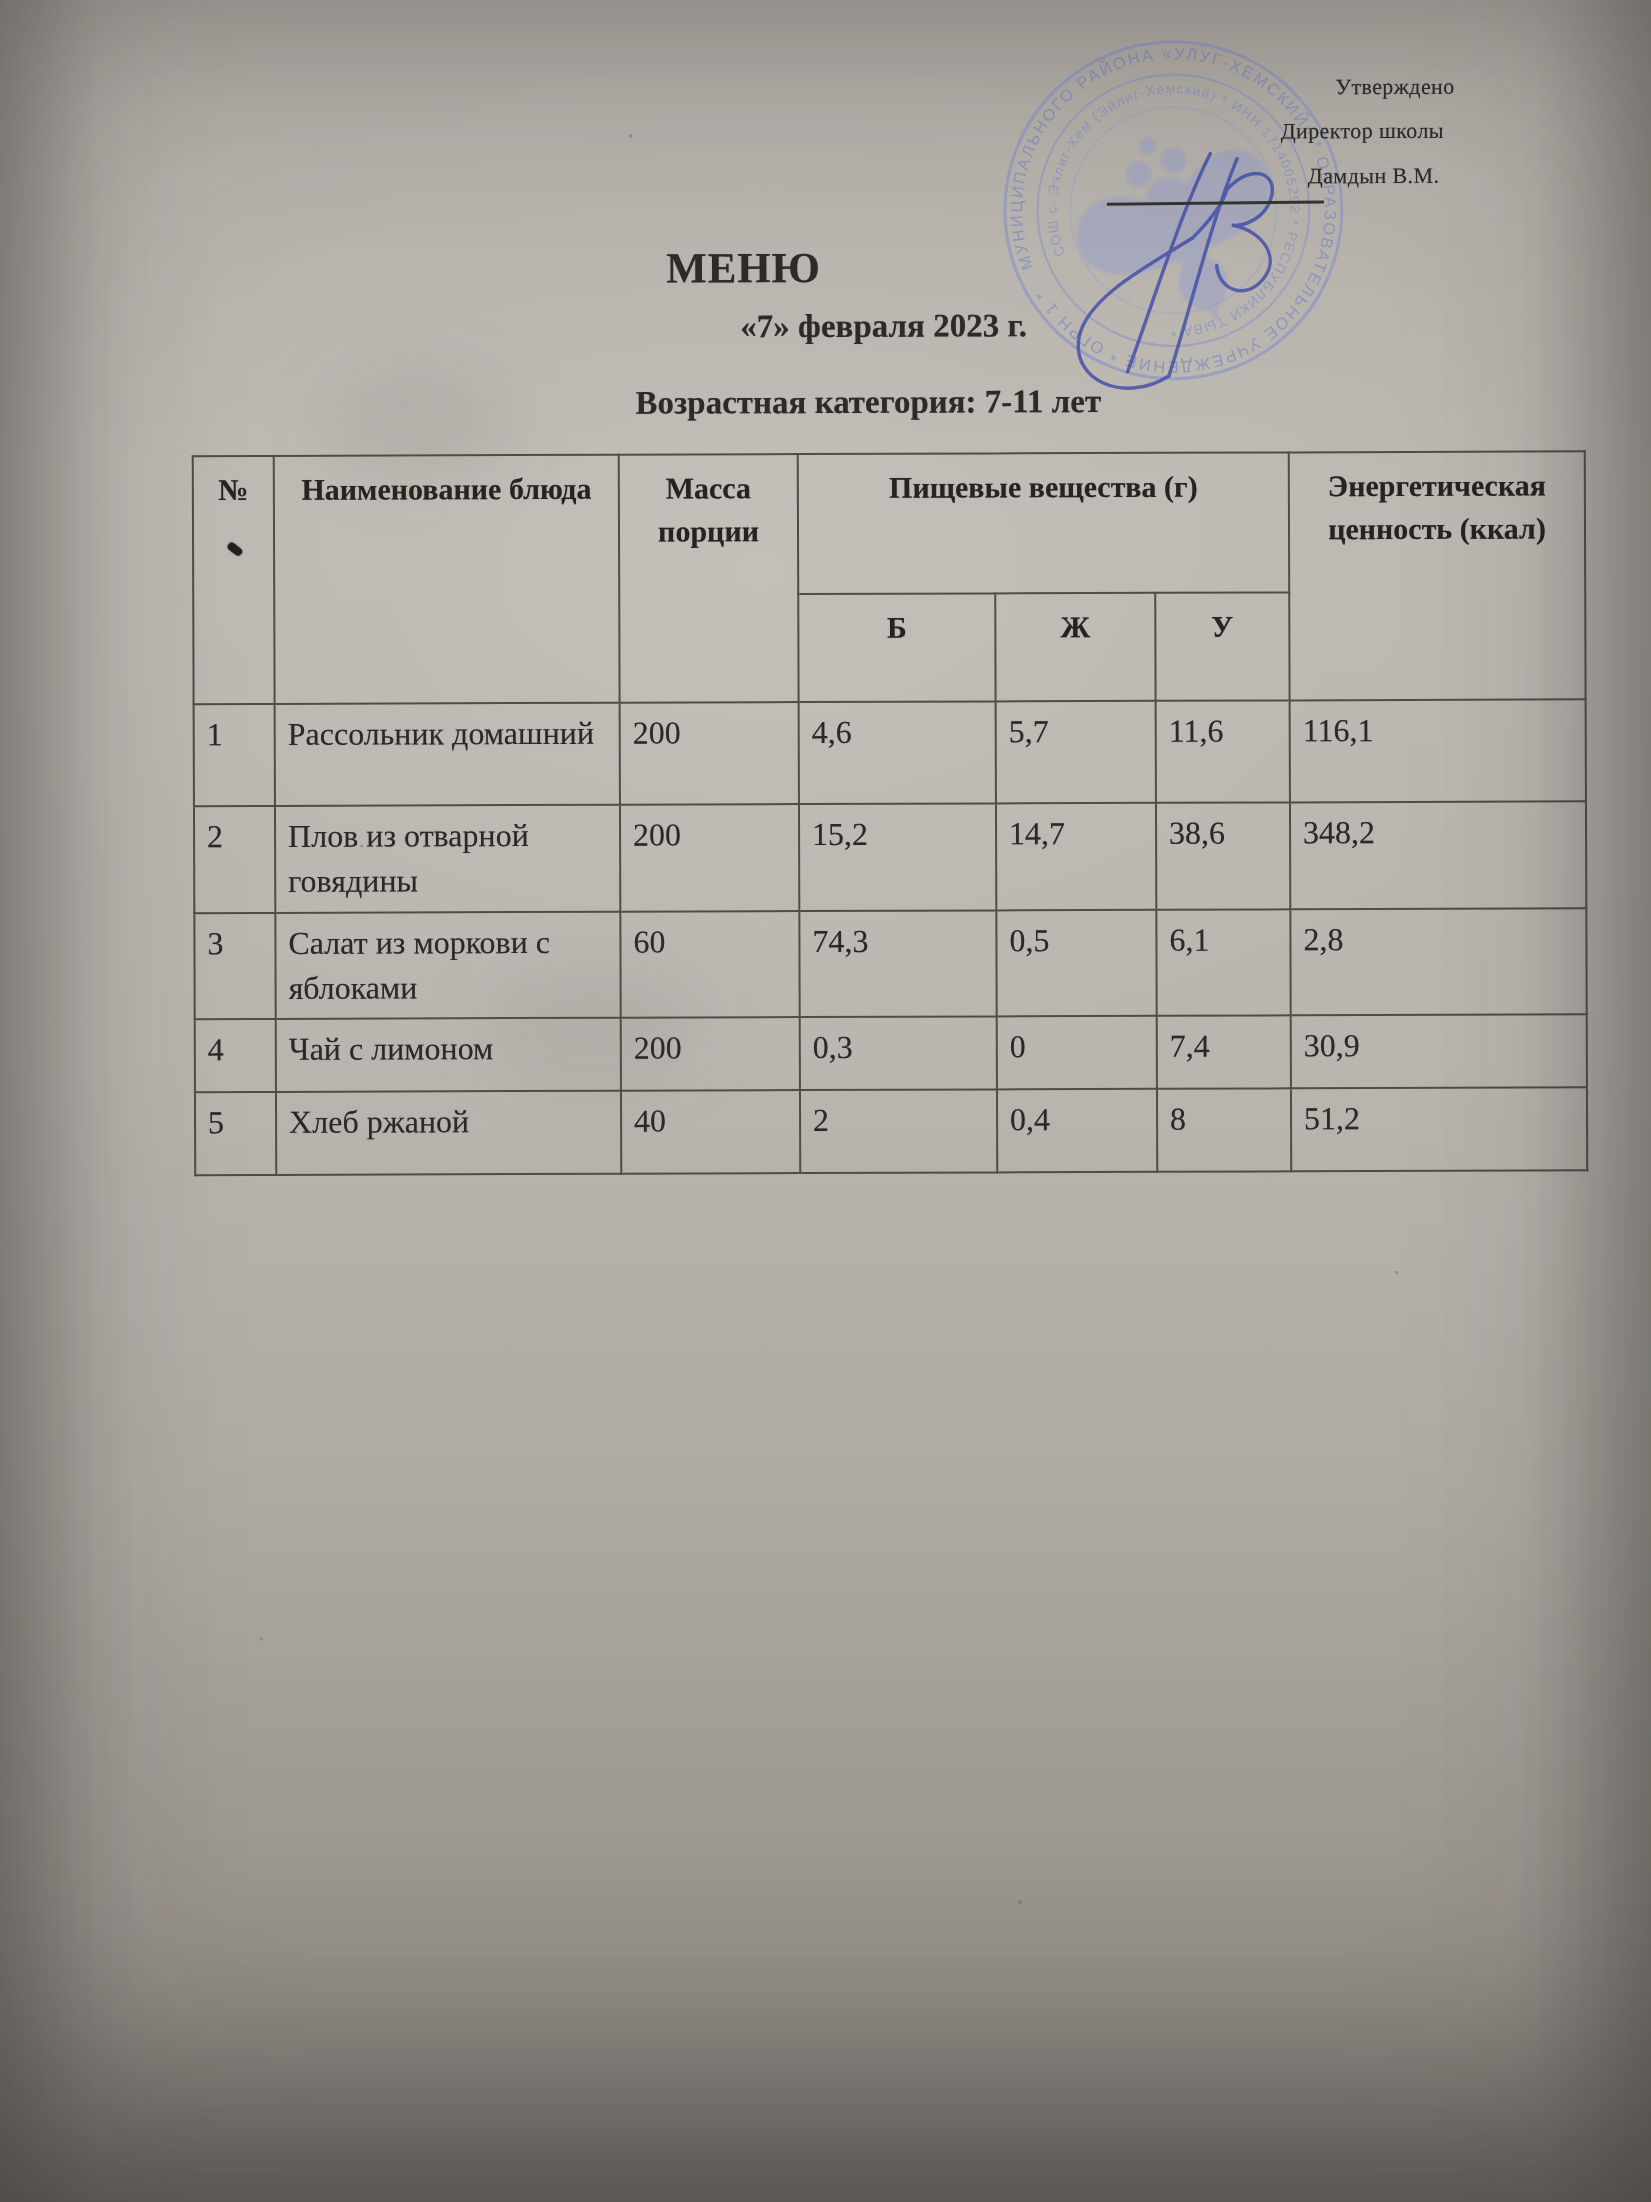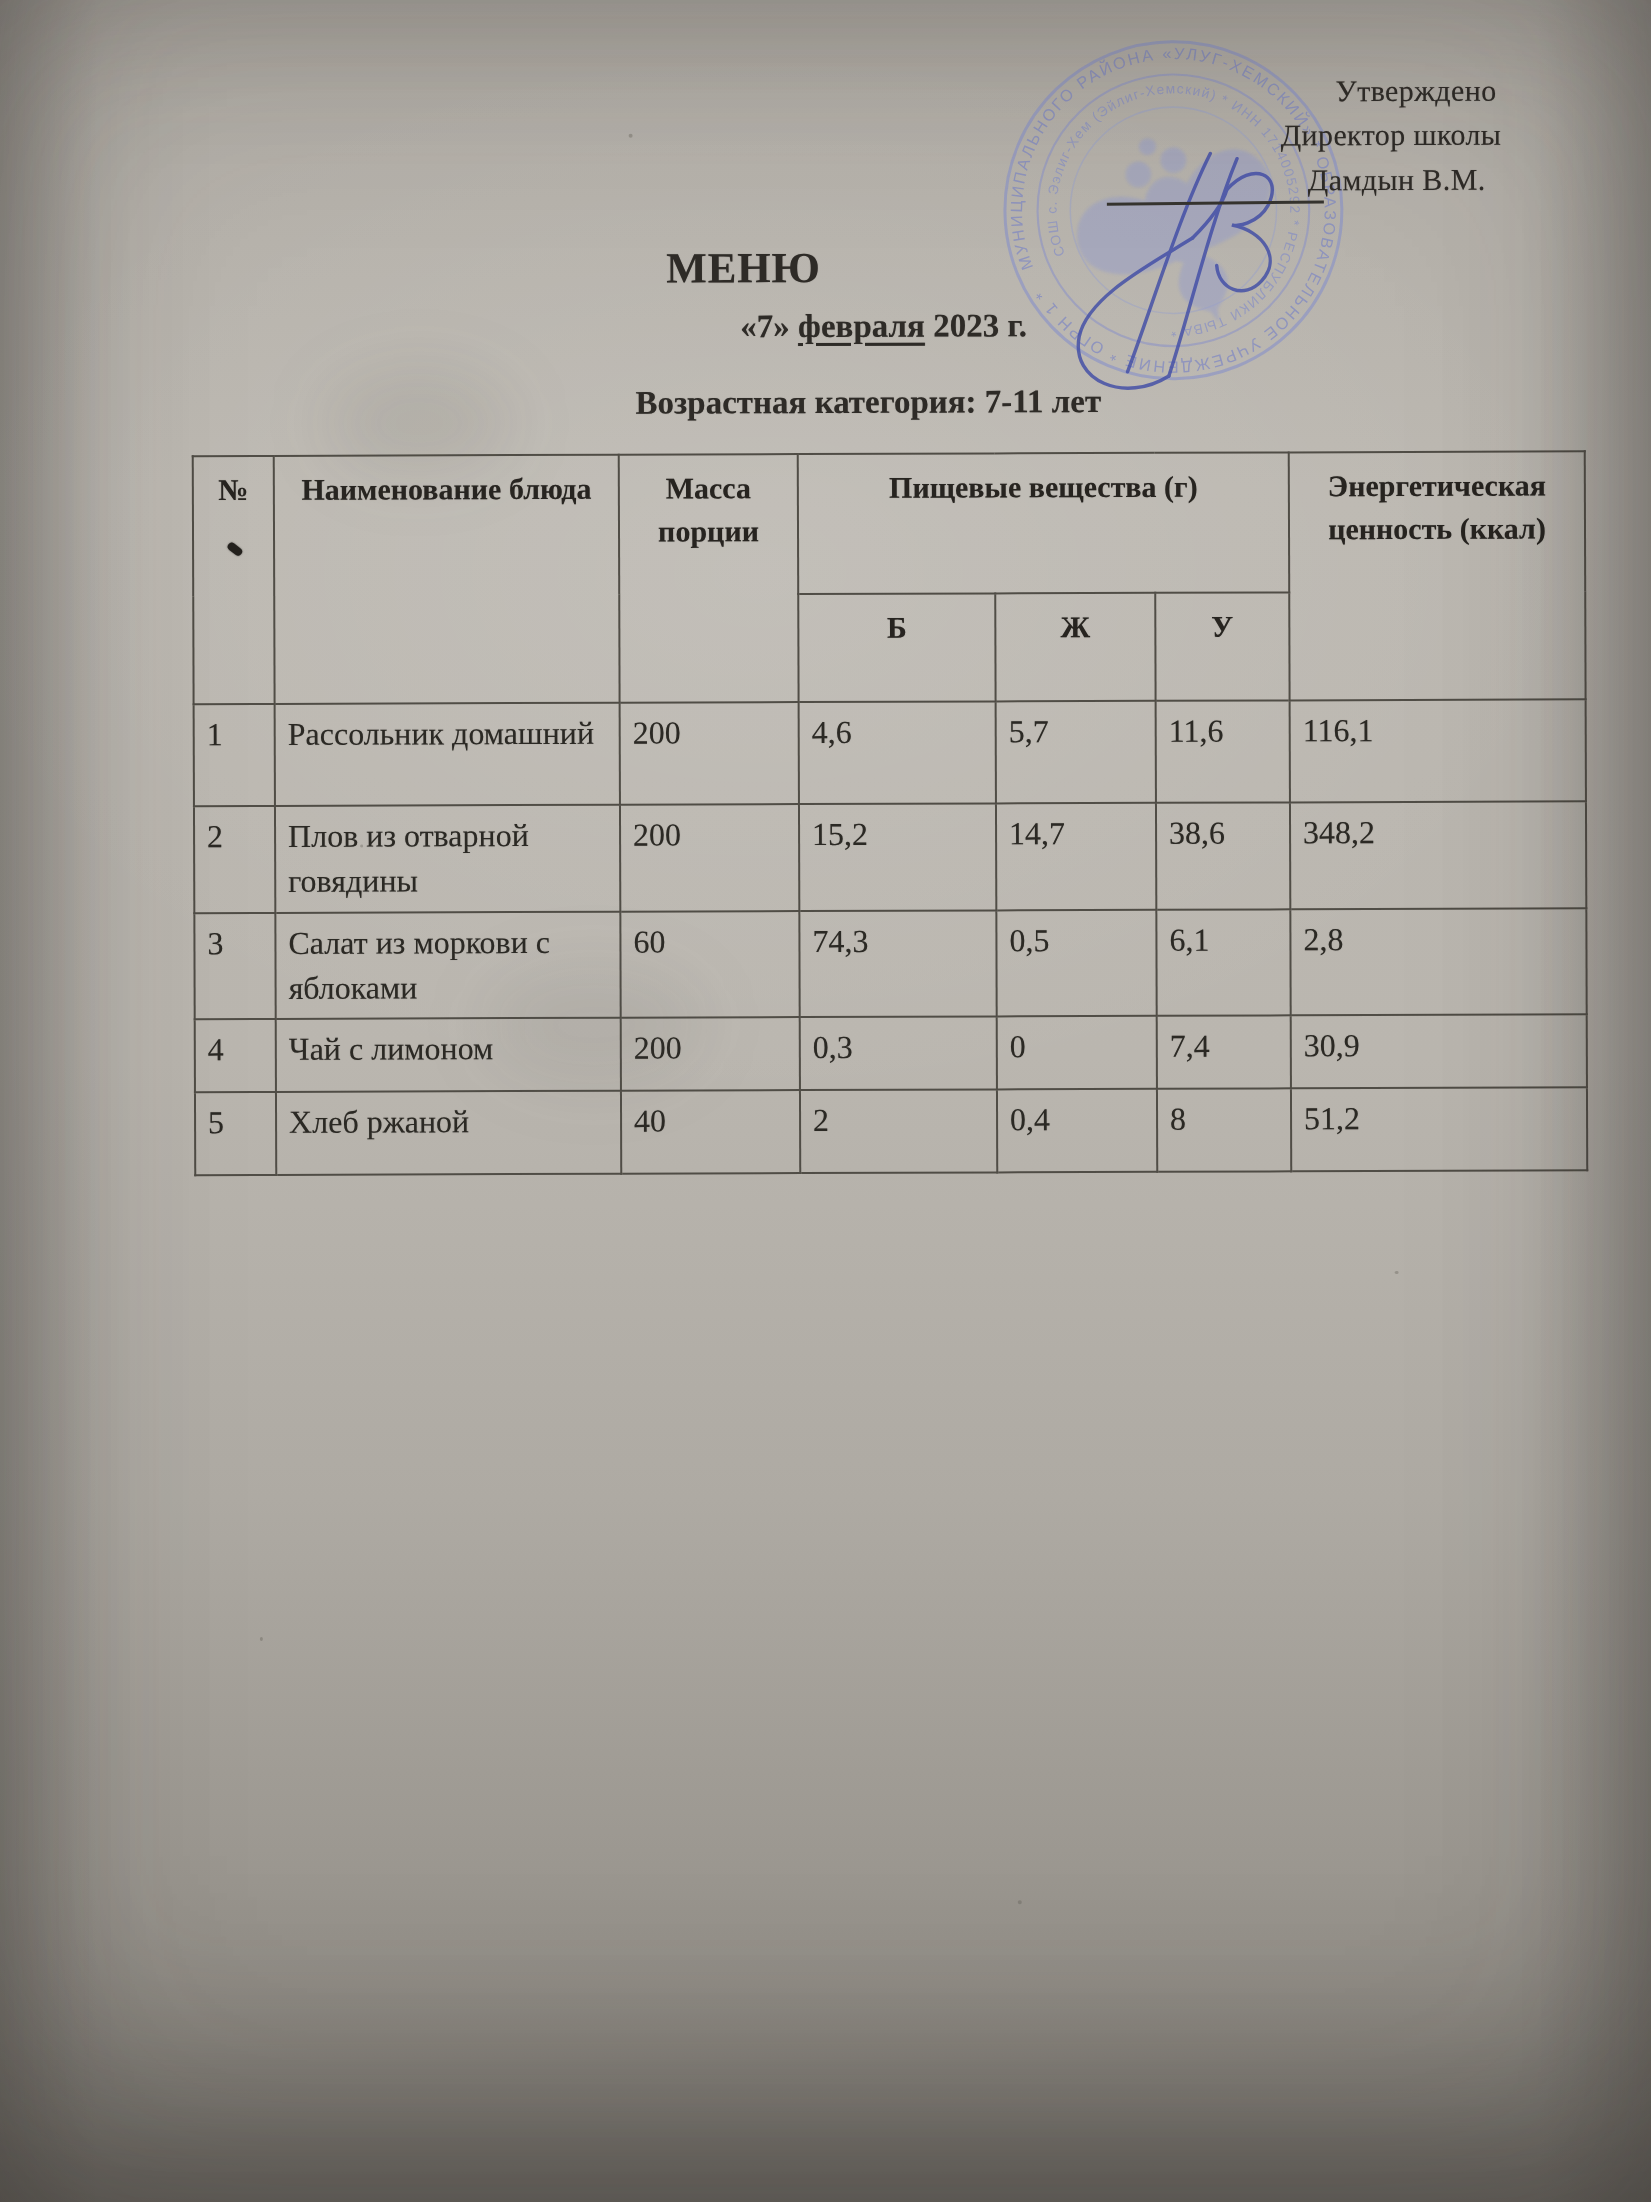--- a/index.html
+++ b/index.html
@@ -19,30 +19,30 @@
     background:linear-gradient(90deg,rgba(30,28,25,.10) 0%,rgba(30,28,25,0) 6%,rgba(30,28,25,0) 93%,rgba(30,28,25,.12) 100%);
   }
   .vignette{
     position:absolute;left:0;top:0;width:1652px;height:2203px;pointer-events:none;
     box-shadow:inset 0 -120px 189px rgba(42,40,36,.38), inset 0 34px 138px rgba(60,57,52,.16), inset 0 0 258px rgba(55,52,48,.18);
   }
   .content{position:absolute;left:0;top:0;width:1652px;height:2203px;transform:rotate(-0.2deg);}
   .doc-text{color:#2e2b27;text-shadow:0 0 0.9px rgba(46,43,39,.45);}
 
   
-  .approve-line{position:absolute;font-size:30px;letter-spacing:0.4px;}
+  .approve-line{position:absolute;font-size:22px;letter-spacing:0.4px;}
   .ap1{left:1339px;top:76px;}
   .ap2{left:1284px;top:120px;}
   .ap3{left:1311px;top:165px;}
   .sig-line{position:absolute;left:1110px;top:203px;width:217px;height:2.6px;background:#36342f;transform:rotate(-0.4deg);}
 
   
   .menu-title{position:absolute;left:669px;top:243px;font-size:43px;font-weight:bold;letter-spacing:0.9px;}
   .date-line{position:absolute;left:743px;top:308px;font-size:33px;font-weight:bold;}
-  .date-line .u{text-decoration:underline;text-decoration-thickness:2.6px;text-underline-offset:6px;}
+  .date-line .u{text-decoration-thickness:2.6px;text-underline-offset:6px;}
   .cat-line{position:absolute;left:638px;top:384px;font-size:33px;font-weight:bold;}
 
   
   .stamp{position:absolute;left:996px;top:31px;width:361px;height:361px;opacity:.92;}
   .signature{position:absolute;left:1037px;top:136px;width:336px;height:267px;}
 
   
   table.menu{
     position:absolute;left:194px;top:453px;
     border-collapse:collapse;table-layout:fixed;

